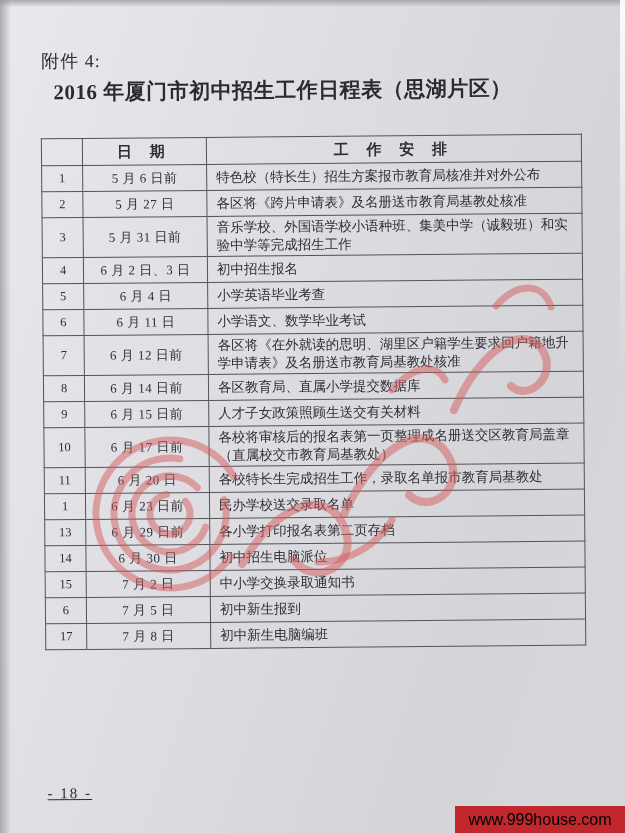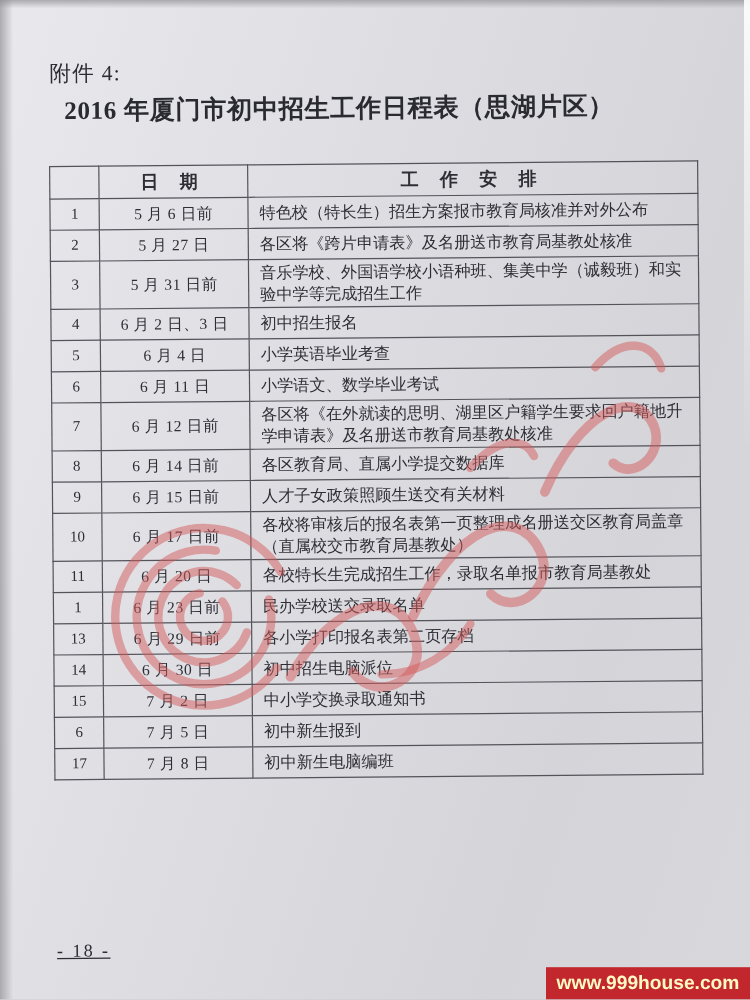--- a/index.html
+++ b/index.html
@@ -89,23 +89,23 @@
     color: #c5161d; white-space: nowrap;
     text-shadow:
       -2px -2px 0 #fff, 2px -2px 0 #fff, -2px 2px 0 #fff, 2px 2px 0 #fff,
       0 -2px 0 #fff, 0 2px 0 #fff, -2px 0 0 #fff, 2px 0 0 #fff;
   }
   .brand-banner {
     position: absolute; right: 0; bottom: 0;
     z-index: 6;
     width: 170px; height: 27px;
     background: #c1272d;
-    color: #fef9c3;
+    color: #000000;
     font-family: "Liberation Sans", sans-serif;
-    font-size: 16px; font-weight: bold;
+    font-size: 16px; font-weight: normal;
     display: flex; align-items: center; justify-content: center;
   }
 </style>
 </head>
 <body>
 
 <div class="page">
 
   <div class="edge-top"></div>
   <div class="edge-left"></div>

